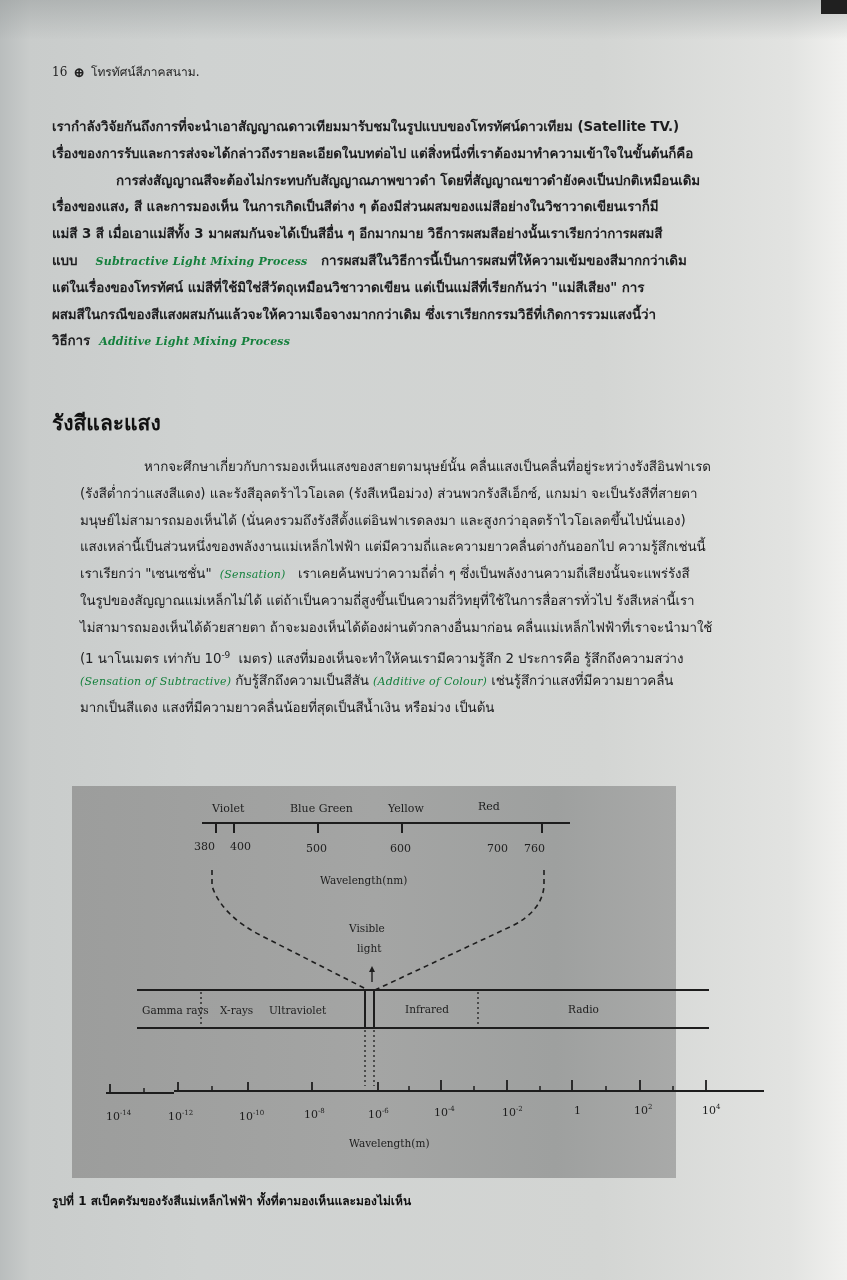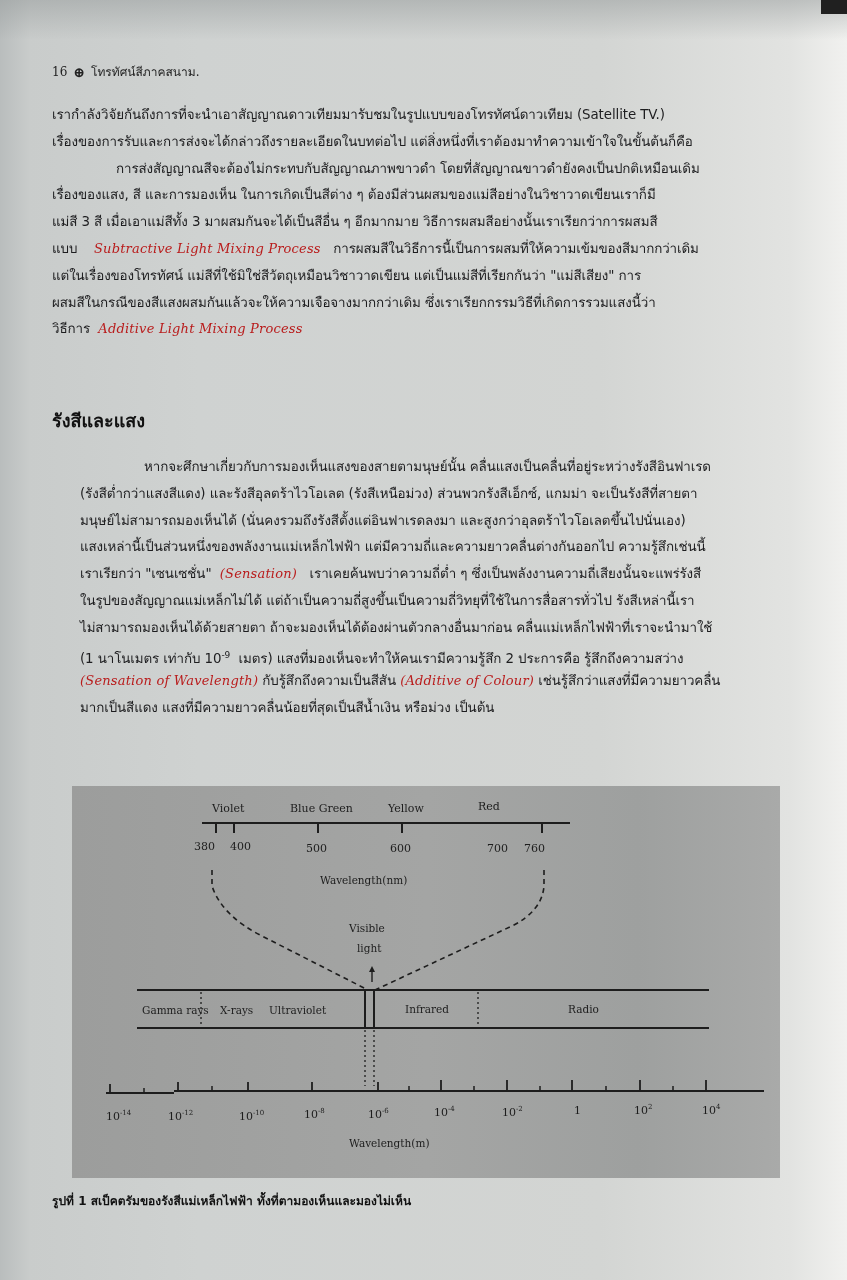--- a/index.html
+++ b/index.html
@@ -21,47 +21,47 @@
     position:absolute; left:52px; top:62px; font-size:12px; display:flex; align-items:center; gap:6px;
     font-family:"DejaVu Serif", serif; color:#222;
   }
   .page-header .logo { font-size:14px; font-weight:bold; }
   .para {
     position:absolute; left:52px; width:740px;
     font-size:13.4px; line-height:26.8px; letter-spacing:-0.1px;
   }
   .para .line { white-space:nowrap; display:block; height:26.8px; }
   .para .indent { padding-left:64px; }
-  .latin { font-family:"DejaVu Serif", serif; font-size:13px; color:#b91c1c; font-style:italic; letter-spacing:0.2px; }
+  .latin { font-family:"DejaVu Serif", serif; font-size:11px; color:#15803d; font-style:italic; letter-spacing:0.2px; }
   .section-title {
-    position:absolute; left:52px; top:406px; font-size:18px; font-weight:bold; color:#111;
+    position:absolute; left:52px; top:406px; font-size:21px; font-weight:bold; color:#111;
   }
   .figure {
-    position:absolute; left:72px; top:786px; width:708px; height:392px;
+    position:absolute; left:72px; top:786px; width:604px; height:392px;
     background: linear-gradient(90deg, #9c9d9c, #a4a5a4 50%, #9ea09f 80%, #a9aaa9);
   }
   .figure svg { position:absolute; left:0; top:0; }
   .figure text { font-family:"DejaVu Serif", serif; fill:#1d1d1d; }
   .caption {
     position:absolute; left:52px; top:1191px; font-size:12px; font-weight:bold; color:#111;
   }
 </style>
 </head>
 <body>
 
 <div class="top-shadow"></div>
 <div class="corner-dark"></div>
 
 <div class="page-header">
   <span>16</span>
   <span class="logo">⊕</span>
   <span>โทรทัศน์สีภาคสนาม.</span>
 </div>
 
-<div class="para" style="top:102px;">
+<div class="para" style="top:114px;font-weight:bold;">
   <span class="line">เรากำลังวิจัยกันถึงการที่จะนำเอาสัญญาณดาวเทียมมารับชมในรูปแบบของโทรทัศน์ดาวเทียม (Satellite TV.)</span>
   <span class="line">เรื่องของการรับและการส่งจะได้กล่าวถึงรายละเอียดในบทต่อไป  แต่สิ่งหนึ่งที่เราต้องมาทำความเข้าใจในขั้นต้นก็คือ</span>
   <span class="line indent">การส่งสัญญาณสีจะต้องไม่กระทบกับสัญญาณภาพขาวดำ โดยที่สัญญาณขาวดำยังคงเป็นปกติเหมือนเดิม</span>
   <span class="line">เรื่องของแสง, สี และการมองเห็น   ในการเกิดเป็นสีต่าง ๆ  ต้องมีส่วนผสมของแม่สีอย่างในวิชาวาดเขียนเราก็มี</span>
   <span class="line">แม่สี 3 สี เมื่อเอาแม่สีทั้ง 3 มาผสมกันจะได้เป็นสีอื่น ๆ อีกมากมาย วิธีการผสมสีอย่างนั้นเราเรียกว่าการผสมสี</span>
   <span class="line">
     <span>แบบ</span>&nbsp;&nbsp;&nbsp;
     <span class="latin">Subtractive Light Mixing Process</span>&nbsp;&nbsp;
     <span>การผสมสีในวิธีการนี้เป็นการผสมที่ให้ความเข้มของสีมากกว่าเดิม</span>
   </span>
@@ -85,21 +85,21 @@
     <span class="latin">(Sensation)</span>&nbsp;&nbsp;
     <span>เราเคยค้นพบว่าความถี่ต่ำ ๆ  ซึ่งเป็นพลังงานความถี่เสียงนั้นจะแพร่รังสี</span>
   </span>
   <span class="line">ในรูปของสัญญาณแม่เหล็กไม่ได้  แต่ถ้าเป็นความถี่สูงขึ้นเป็นความถี่วิทยุที่ใช้ในการสื่อสารทั่วไป  รังสีเหล่านี้เรา</span>
   <span class="line">ไม่สามารถมองเห็นได้ด้วยสายตา  ถ้าจะมองเห็นได้ต้องผ่านตัวกลางอื่นมาก่อน   คลื่นแม่เหล็กไฟฟ้าที่เราจะนำมาใช้</span>
   <span class="line">
     <span>(1  นาโนเมตร  เท่ากับ  10</span><sup style="font-size:9px;">-9</sup>&nbsp;
     <span>เมตร)   แสงที่มองเห็นจะทำให้คนเรามีความรู้สึก  2  ประการคือ  รู้สึกถึงความสว่าง</span>
   </span>
   <span class="line">
-    <span class="latin">(Sensation of Wavelength)</span>
+    <span class="latin">(Sensation of Subtractive)</span>
     <span>กับรู้สึกถึงความเป็นสีสัน</span>
     <span class="latin">(Additive of Colour)</span>
     <span>เช่นรู้สึกว่าแสงที่มีความยาวคลื่น</span>
   </span>
   <span class="line">มากเป็นสีแดง  แสงที่มีความยาวคลื่นน้อยที่สุดเป็นสีน้ำเงิน  หรือม่วง  เป็นต้น</span>
 </div>
 
 <div class="figure">
   <svg width="712" height="392" viewBox="0 0 712 392">
 

